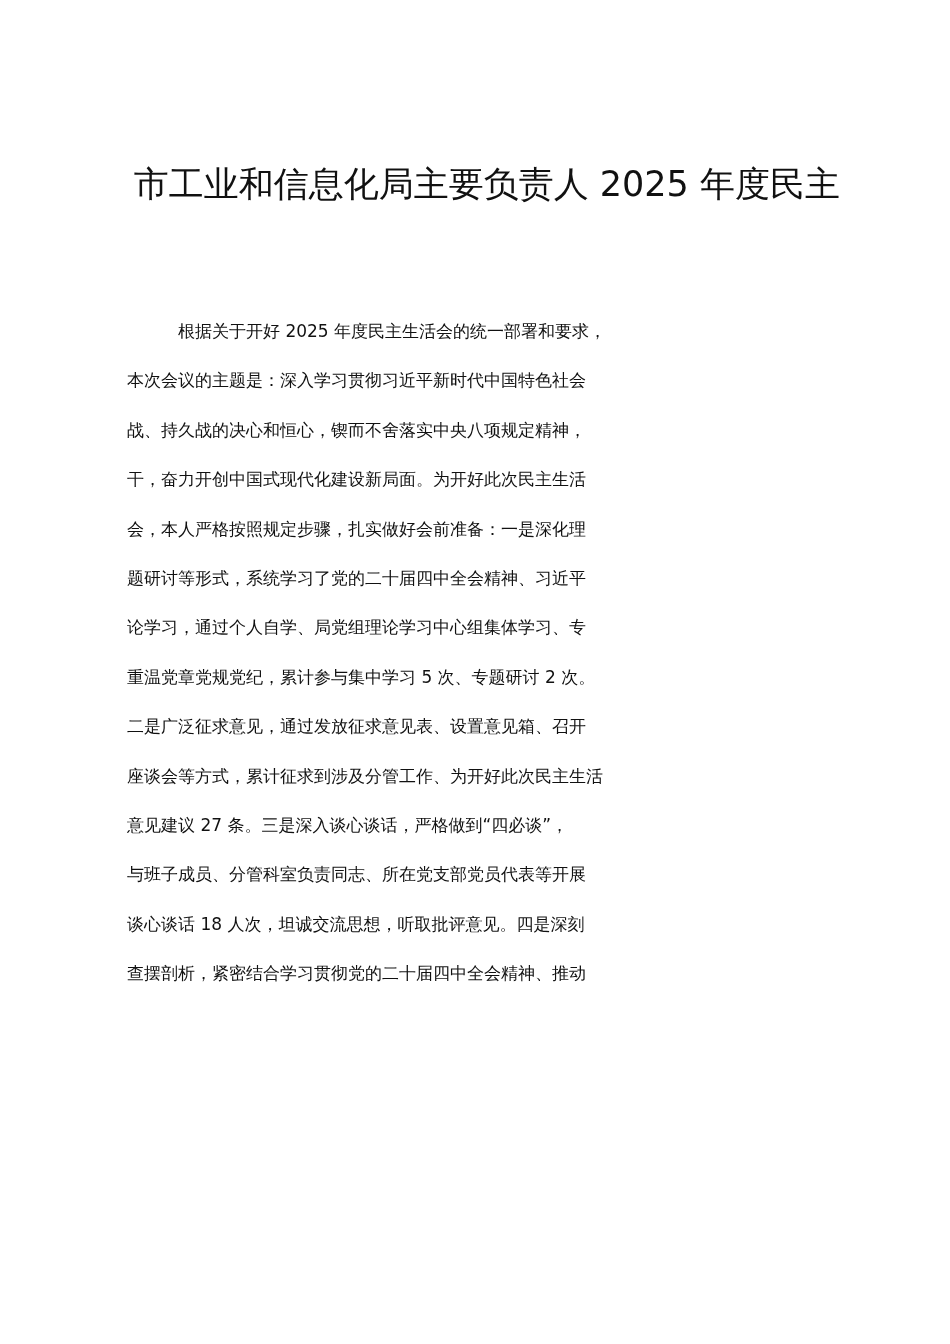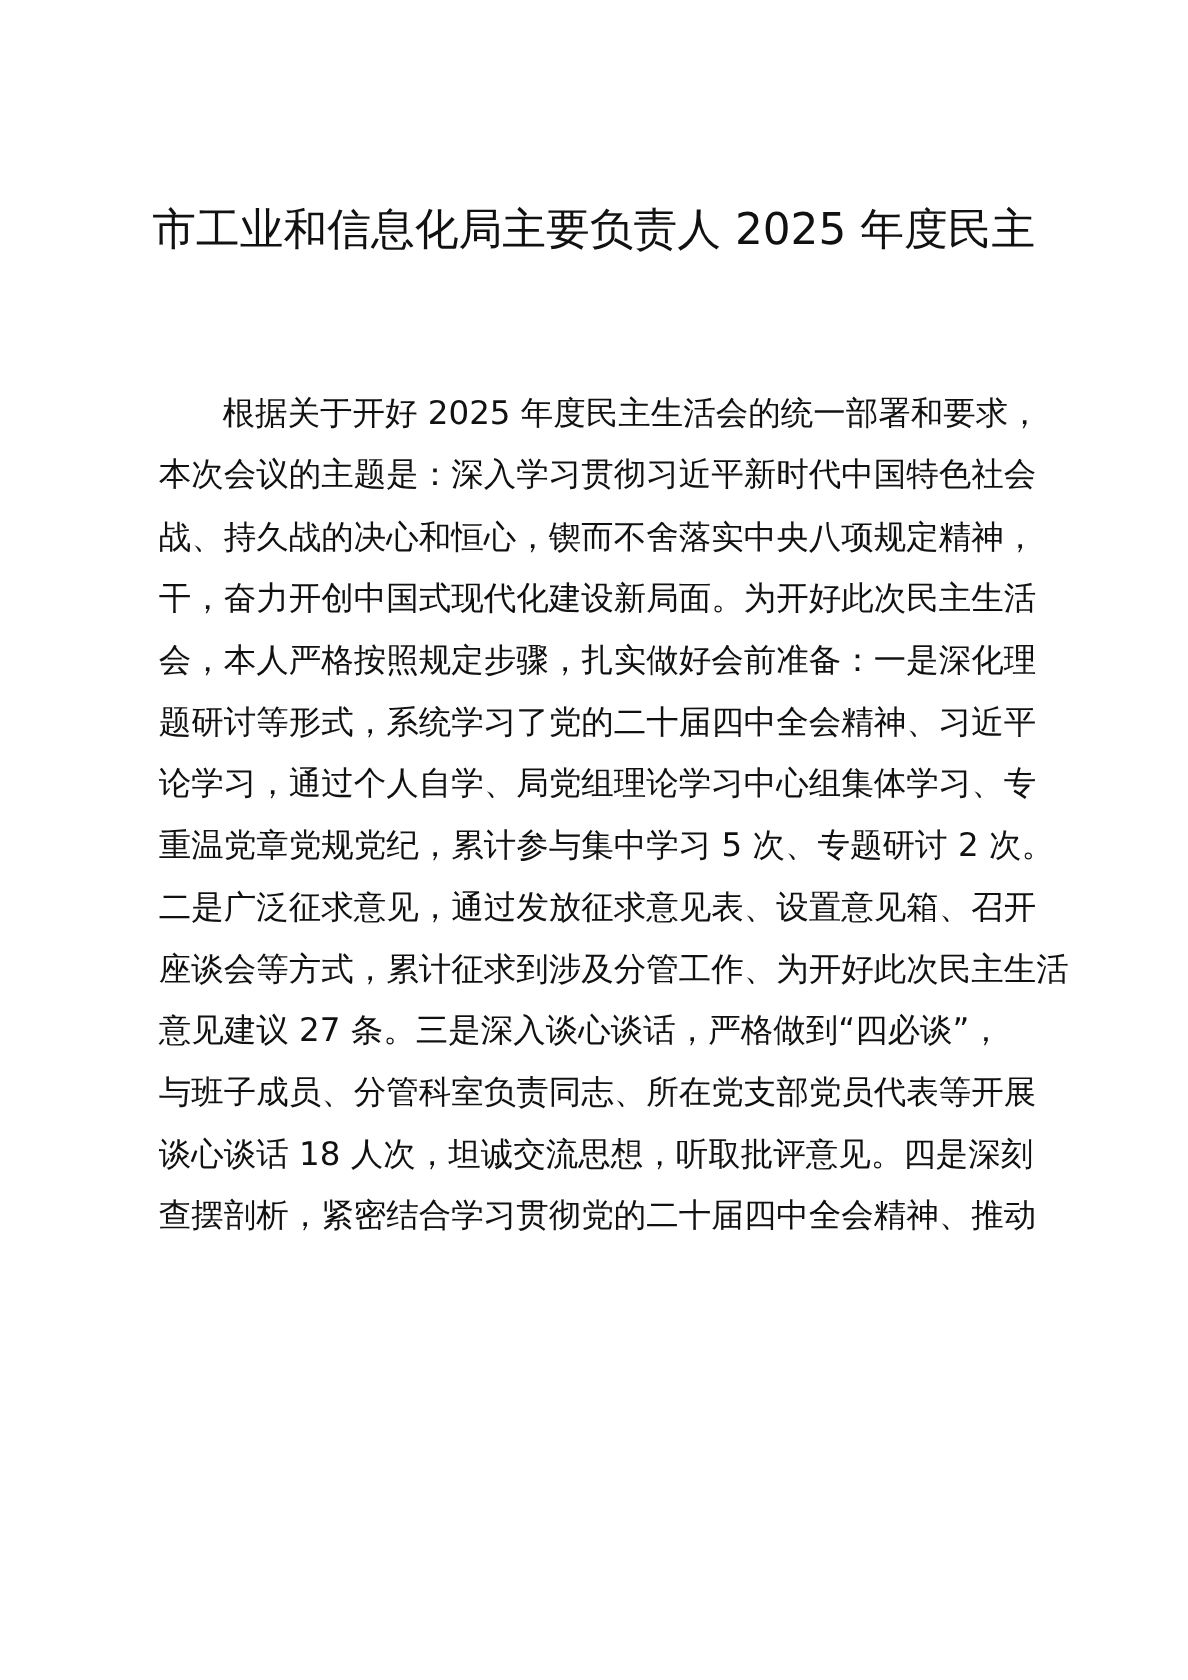--- a/index.html
+++ b/index.html
@@ -31,27 +31,28 @@
       text-align: center;
       font-size: 35px;
       line-height: 48px;
       font-weight: normal;
       letter-spacing: 0px;
       margin: 0;
     }
     .title .tline {
       display: block;
       white-space: nowrap;
+      text-align: right;
     }
     .body-text {
       position: absolute;
       left: 127px;
       top: 307px;
       width: 710px;
-      font-size: 26px;
+      font-size: 17px;
       line-height: 49.4px;
       margin: 0;
     }
     .body-text .bline {
       display: block;
       white-space: nowrap;
       height: 49.4px;
     }
     .body-text .bline.indent {
       padding-left: 51px;

